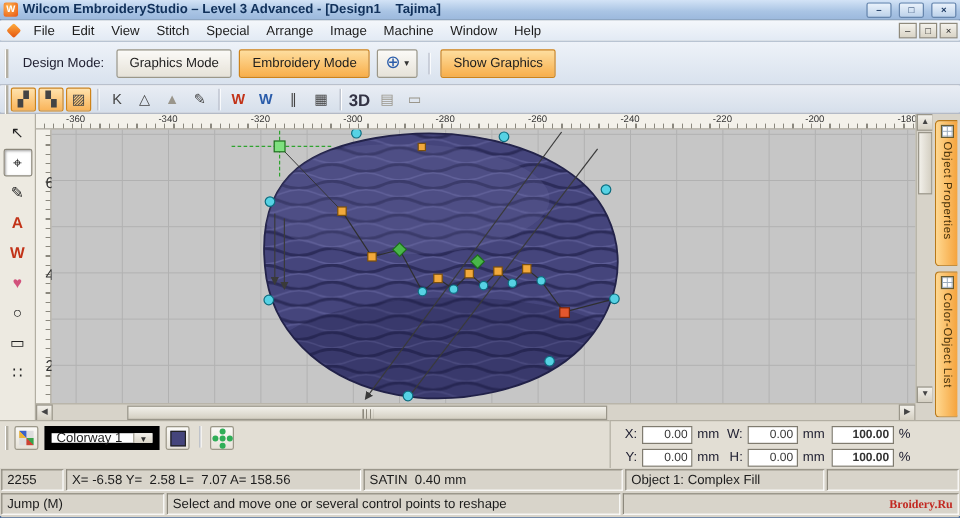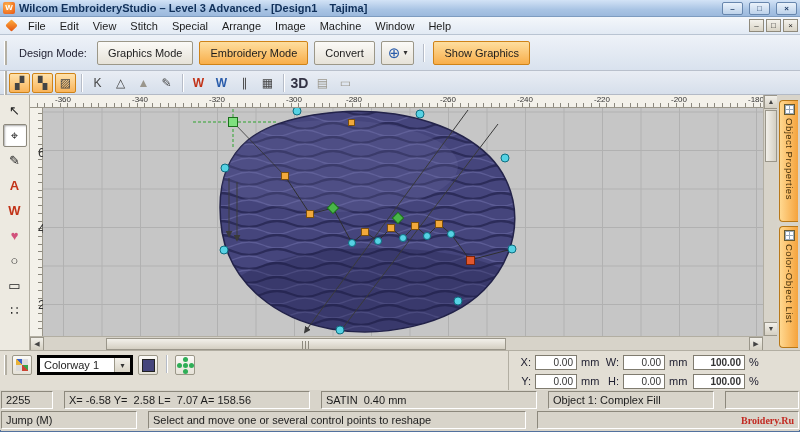--- a/index.html
+++ b/index.html
@@ -97,40 +97,40 @@
   .tabtxt{writing-mode:vertical-rl;font-size:9.5px;color:#45310a;letter-spacing:.5px;}
 
   
   .palettebar{left:0;top:350px;width:508px;height:40px;background:#e2ded4;border-top:1px solid #b2aea2;
               display:flex;align-items:flex-start;gap:5px;padding:4px 4px 0 4px;}
   .pbtn{width:20px;height:20px;border:1px solid #9b9788;border-radius:2px;background:linear-gradient(#fbfaf7,#e6e2d8);
         display:flex;align-items:center;justify-content:center;}
   .sw4{width:12px;height:12px;background:
         linear-gradient(45deg,#e8b23a 50%,#3a62c8 50%) 0 0/6px 6px no-repeat,
         linear-gradient(45deg,#cc4433 50%,#3aa34a 50%) 6px 6px/6px 6px no-repeat,#ddd;}
-  .combobox{width:96px;height:20px;border:3px solid #000000;background:#fff;display:flex;align-items:center;}
+  .combobox{width:96px;height:20px;border:6px solid #000000;background:#fff;display:flex;align-items:center;}
   .combotext{flex:1;padding:0 4px;}
   .comboarrow{width:16px;height:100%;border-left:1px solid #9b9788;background:linear-gradient(#f4f2ec,#d9d4c6);
               font-size:8px;display:flex;align-items:center;justify-content:center;color:#333;}
   .swatch{width:13px;height:13px;background:#45457c;border:1px solid #222;}
   .flower{position:relative;width:5px;height:5px;border-radius:50%;background:#2fae57;
           box-shadow:6px 0 0 #2fae57,-6px 0 0 #2fae57,0 6px 0 #2fae57,0 -6px 0 #2fae57;}
 
   
   .transform{left:508px;top:350px;width:292px;height:40px;background:#e2ded4;border-top:1px solid #b2aea2;
              border-left:1px solid #b2aea2;padding:3px 4px 0 8px;display:flex;flex-direction:column;gap:3px;}
   .trow{display:flex;align-items:center;gap:4px;height:16px;}
   .tlabel{width:14px;text-align:right;color:#223;}
   .tin{width:42px;height:15px;border:1px solid #7f7b6f;background:#fff;font:10px "Liberation Sans",sans-serif;
        text-align:right;padding:0 3px;color:#333;}
   .tunit{width:20px;color:#223;}
   .tin.pct{width:52px;font-weight:bold;}
 
   
-  .statusrow{left:0;width:800px;height:20px;background:#d8d4ca;display:flex;align-items:stretch;padding:1px;gap:11px;}
+  .statusrow{left:0;width:800px;height:20px;background:#d8d4ca;display:flex;align-items:stretch;padding:1px;gap:2px;}
   .seg{border:1px solid;border-color:#8c887c #fff #fff #8c887c;display:flex;align-items:center;
        padding:0 4px;white-space:pre;overflow:hidden;}
   .watermark{font-family:"Liberation Serif",serif;font-weight:bold;font-size:10px;color:#c22a22;margin-left:auto;}
 </style>
 </head>
 <body>
 
 <div id="app">
 
   <div class="abs titlebar">
@@ -157,21 +157,20 @@
     <span class="mdibtn">–</span>
     <span class="mdibtn">□</span>
     <span class="mdibtn">×</span>
   </div>
 
   <div class="abs toolbar1">
     <span class="grip"></span>
     <span class="modelabel">Design Mode:</span>
     <span class="tbtn">Graphics Mode</span>
     <span class="tbtn orange">Embroidery Mode</span>
-    <span class="tbtn">Convert</span>
     <span class="globebtn">
       <span class="globe">⊕</span>
       <span class="darr">▾</span>
     </span>
     <span class="isep"></span>
     <span class="tbtn orange">Show Graphics</span>
   </div>
 
   <div class="abs toolbar2">
     <span class="grip"></span>
@@ -205,21 +204,21 @@
     <span class="tool">▭</span>
     <span class="tool">∷</span>
   </div>
 
   <div class="abs hruler">
     <span class="ticks"></span>
     <span class="hlab" style="left:19px">-360</span>
     <span class="hlab" style="left:96px">-340</span>
     <span class="hlab" style="left:173px">-320</span>
     <span class="hlab" style="left:250px">-300</span>
-    <span class="hlab" style="left:310px">-280</span>
+    <span class="hlab" style="left:327px">-280</span>
     <span class="hlab" style="left:404px">-260</span>
     <span class="hlab" style="left:481px">-240</span>
     <span class="hlab" style="left:558px">-220</span>
     <span class="hlab" style="left:635px">-200</span>
     <span class="hlab" style="left:712px">-180</span>
   </div>
 
   <div class="abs vruler">
     <span class="ticks"></span>
     <span class="vlab" style="top:37px">60</span>

